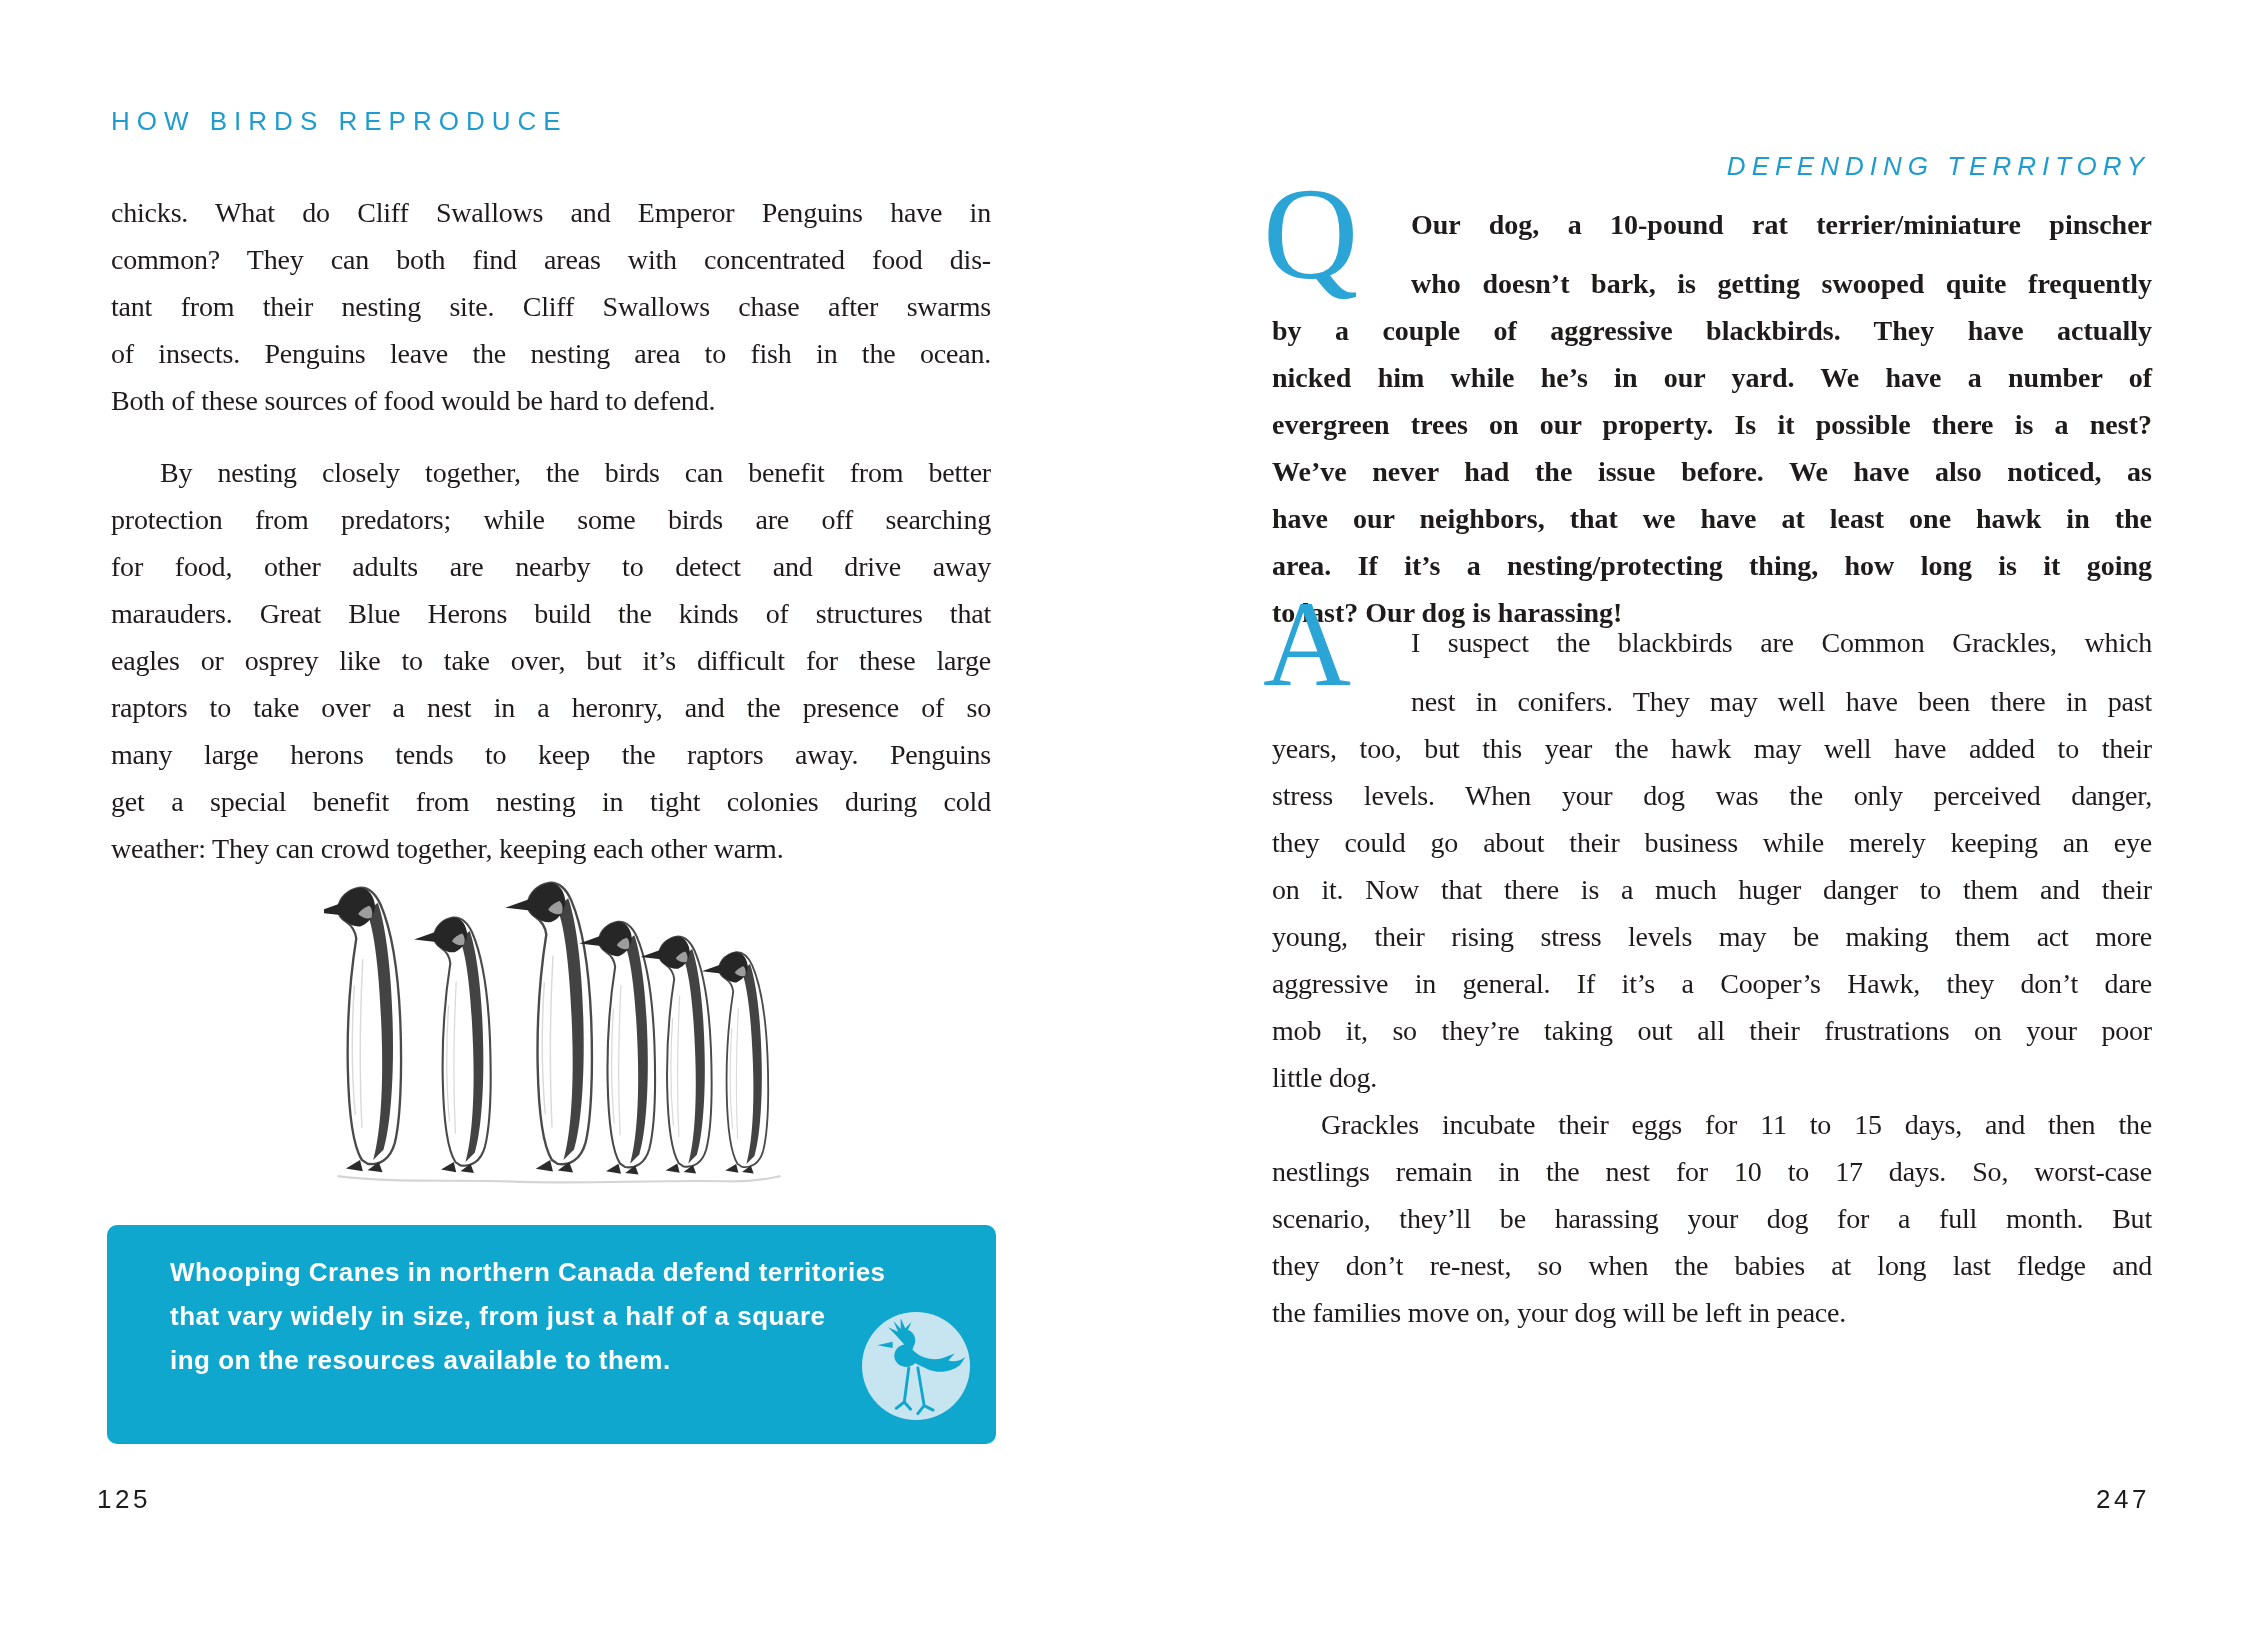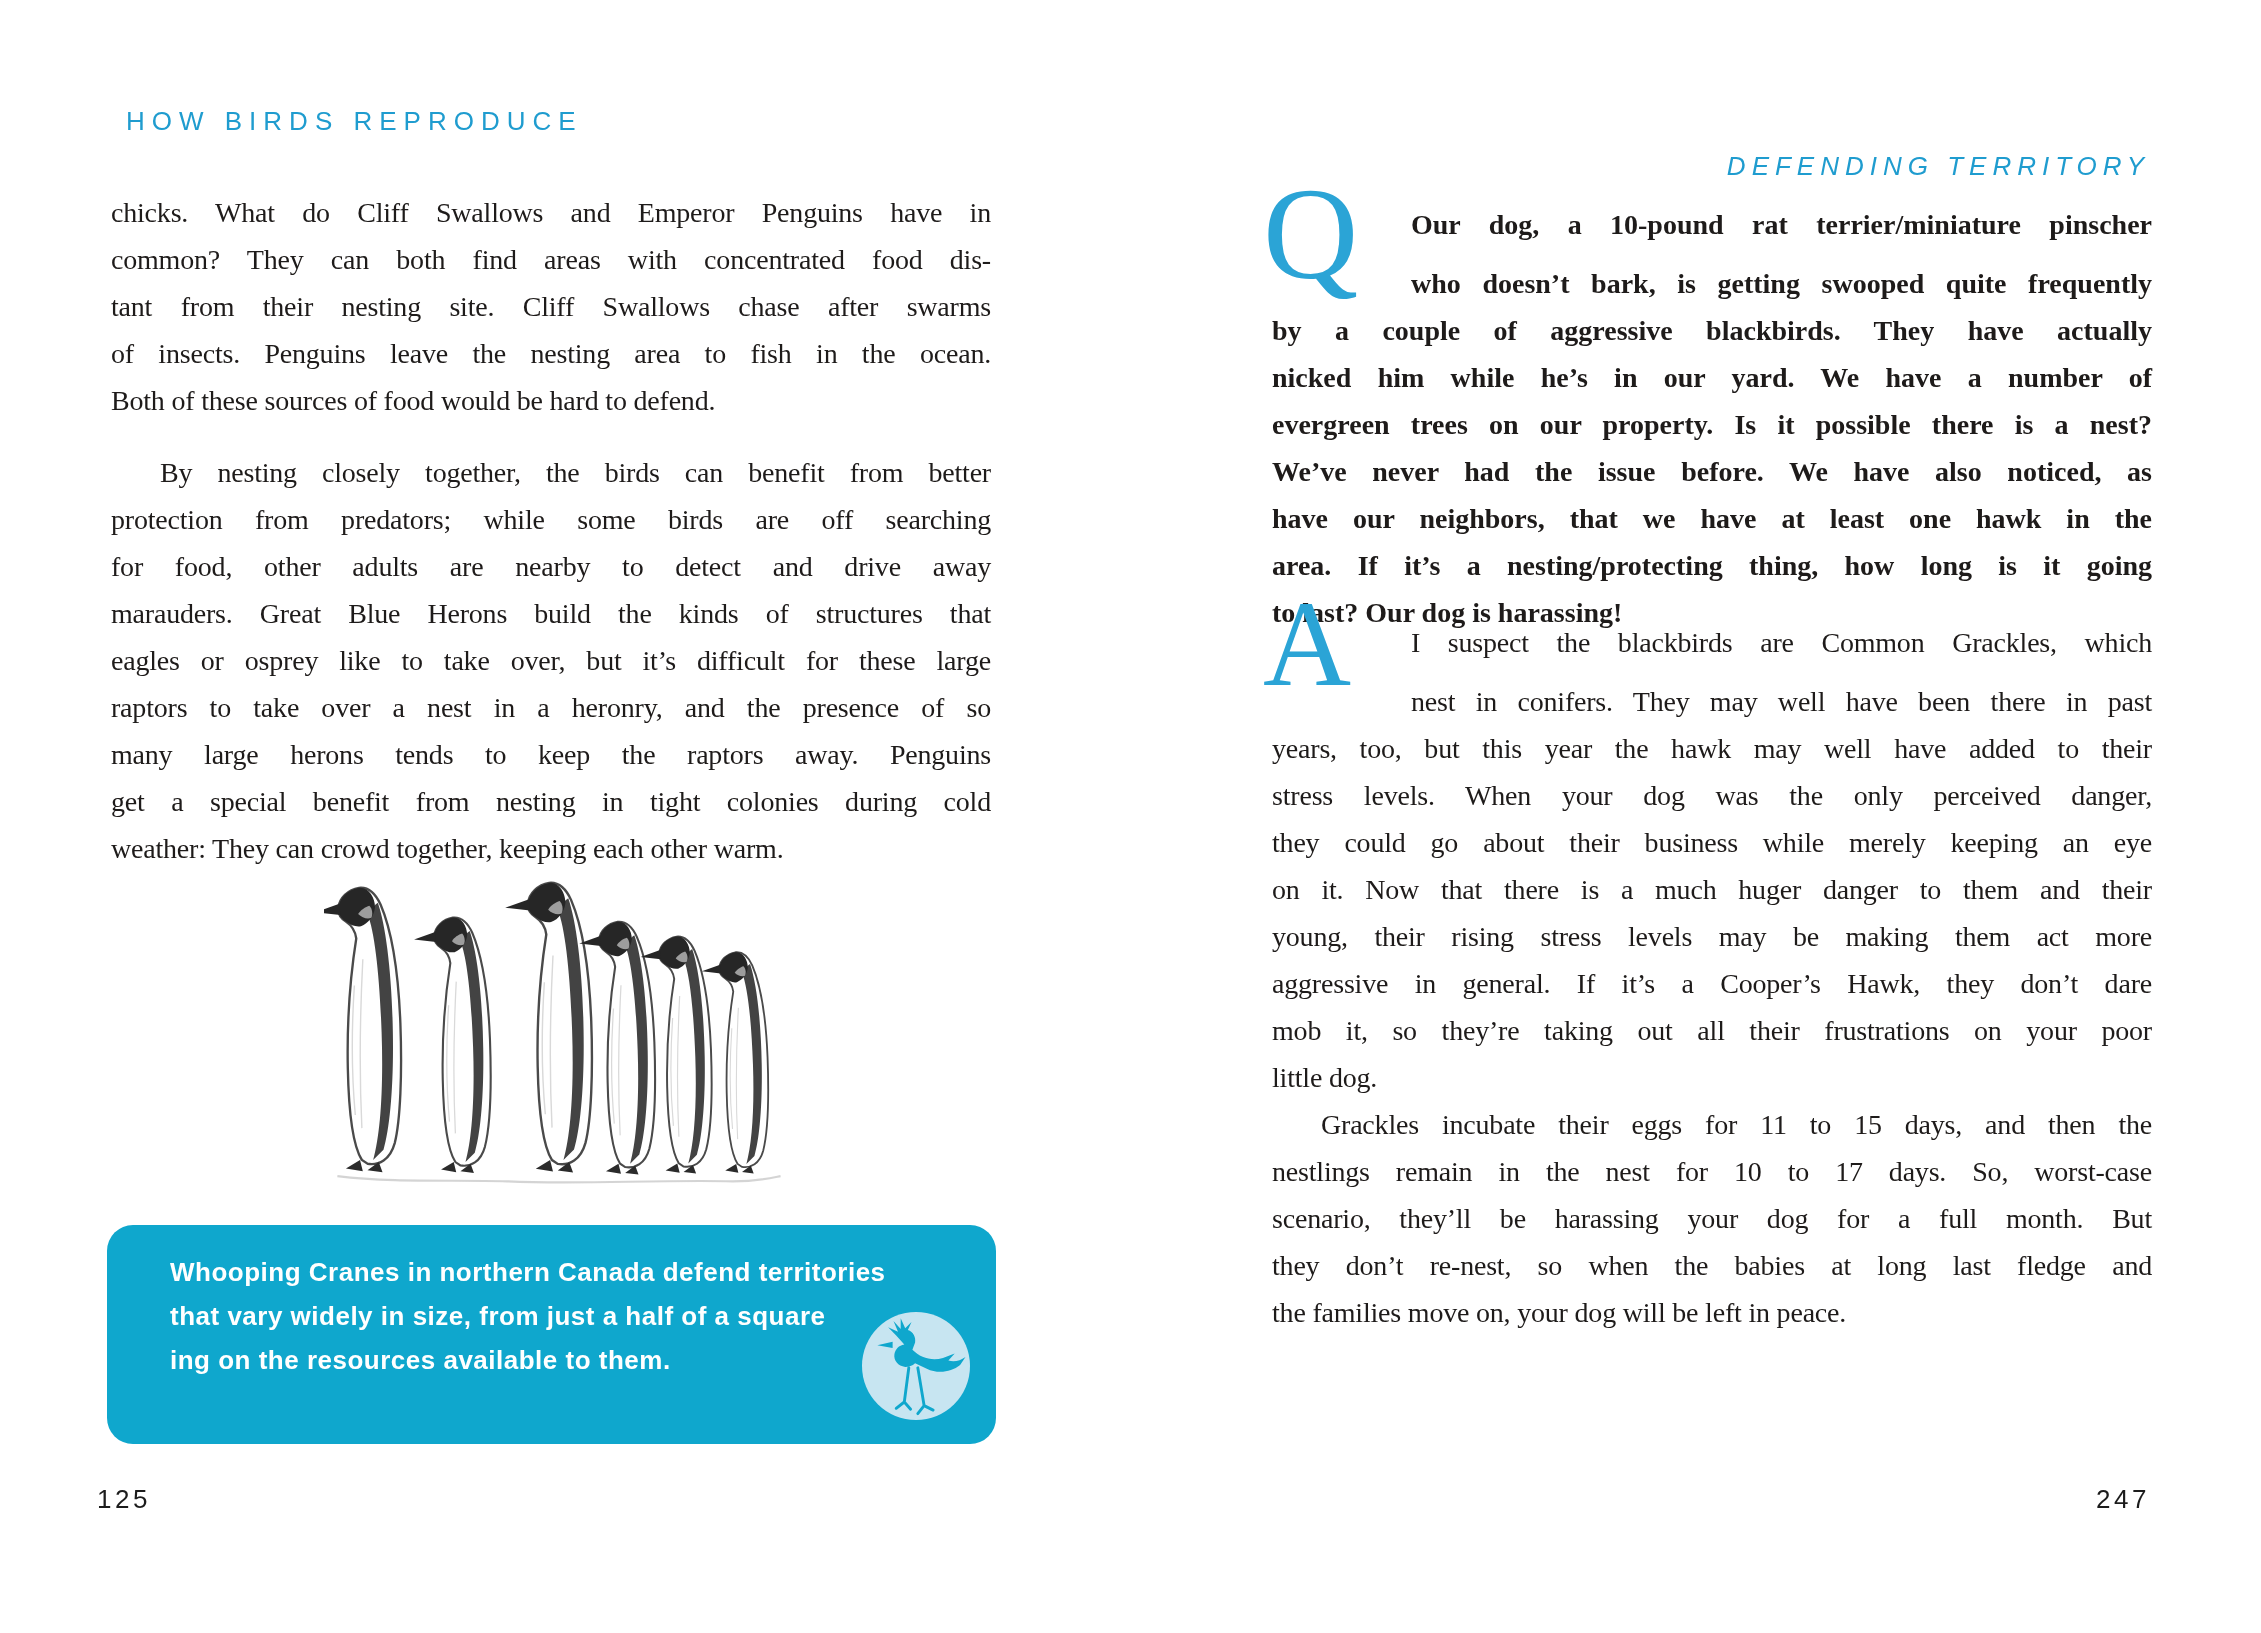--- a/index.html
+++ b/index.html
@@ -20,21 +20,21 @@
     color:var(--body_text);
     overflow:hidden;
   }
   .running-head{
     position:absolute;top:106px;
     font-family:"Liberation Sans",sans-serif;
     font-size:26px;letter-spacing:7px;
     color:var(--accent_blue);
     white-space:nowrap;
   }
-  .running-head.left{left:126px;}
+  .running-head.left{left:111px;}
   .running-head.right{right:111px;font-style:italic;letter-spacing:6px;margin-top:45px;}
   .body-col{
     position:absolute;width:880px;
     font-size:28px;letter-spacing:-0.2px;
   }
   .tline{
     height:47px;line-height:47px;
     white-space:nowrap;
     text-align:justify;text-align-last:justify;
   }
@@ -58,21 +58,21 @@
   .page-number.left{left:97px;}
   .page-number.right{right:111px;}
   .illustration{
     position:absolute;left:324px;top:865px;
     width:463px;height:325px;
   }
   .callout{
     position:absolute;left:107px;top:1225px;
     width:889px;height:219px;
     background:var(--callout_bg);
-    border-radius:26px;
+    border-radius:10px;
   }
   .callout-text{
     position:absolute;left:63px;top:25px;
     font-family:"Liberation Sans",sans-serif;
     font-weight:700;font-size:26px;letter-spacing:0.5px;
     color:#ffffff;
   }
   .callout-text .tline{
     height:44px;line-height:44px;
     text-align:left;text-align-last:left;white-space:nowrap;

